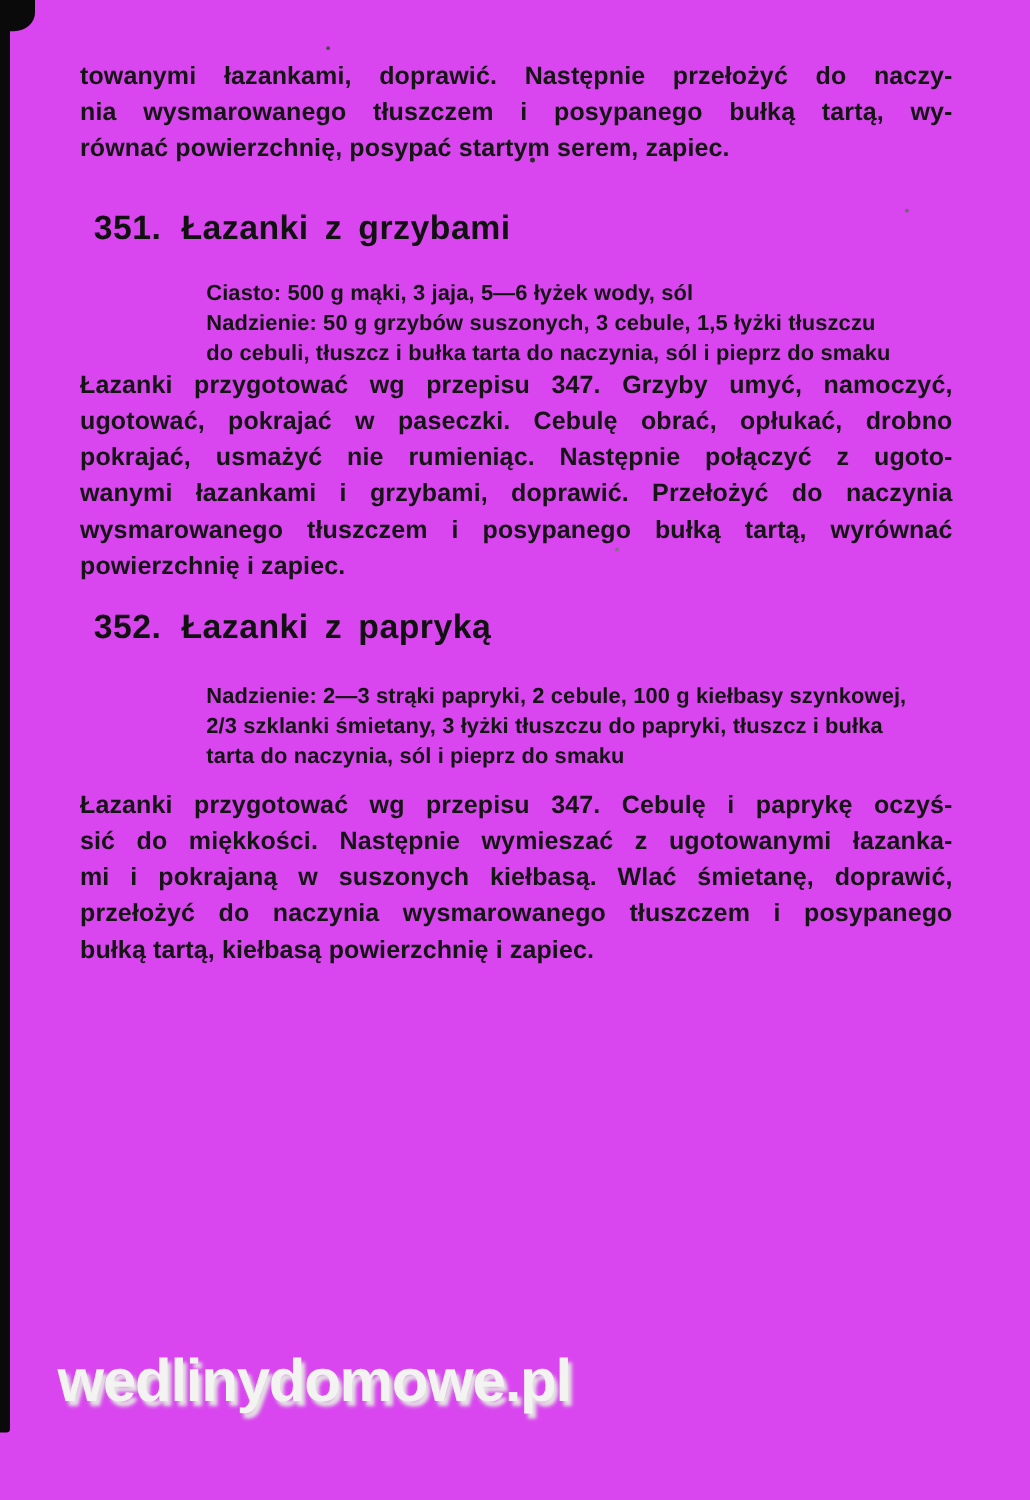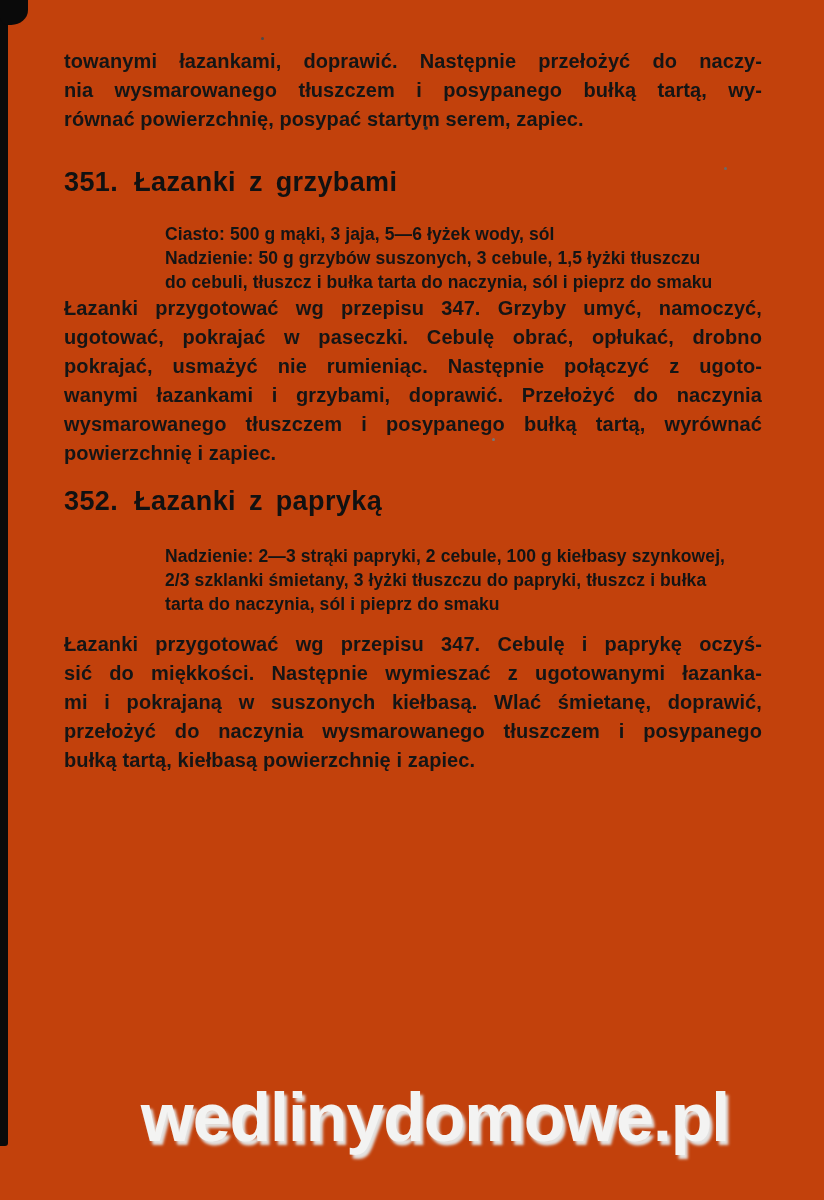--- a/index.html
+++ b/index.html
@@ -2,21 +2,21 @@
 <html><head>
 <meta charset="utf-8">
 <style>
   html, body { margin: 0; padding: 0; }
   body { background: #e8e8e8; font-family: "Liberation Sans", "DejaVu Sans", sans-serif; }
 
   .page {
     position: relative;
     width: 824px;
     height: 1200px;
-    background: #c2410c;
+    background: #d946ef;
     overflow: hidden;
     color: #161616;
   }
 
   
   .textcol {
     position: absolute;
     left: 64px;
     width: 698px;
   }
@@ -31,21 +31,21 @@
   .jline { text-align: justify; text-align-last: justify; }
   .jline.last { text-align: justify; text-align-last: left; }
 
   .heading {
     font-size: 27px;
     font-weight: 700;
     letter-spacing: 0.4px;
     color: #111;
     white-space: nowrap;
   }
-  .heading .num { margin-right: 16px; }
+  .heading .num { margin-right: 16px; margin-left: 11px; }
   .heading .ttl { word-spacing: 5px; }
 
   .ingredients {
     position: absolute;
     left: 165px;
     width: 600px;
     font-size: 17.5px;
     font-weight: 700;
     line-height: 24px;
     letter-spacing: 0.1px;
@@ -54,22 +54,22 @@
   .ingredients .lbl { font-weight: 700; }
 
   
   .watermark {
     position: absolute;
     left: 0;
     top: 1078px;
     width: 100%;
     padding-left: 46px;
     box-sizing: border-box;
-    text-align: center;
-    font-size: 68px;
+    text-align: left;
+    font-size: 48px;
     font-weight: 700;
     letter-spacing: -1px;
     color: #f3f3f2;
     text-shadow: 3px 4px 3px #e3e3e2;
     user-select: none;
     white-space: nowrap;
   }
 
   
   .scan-bar-left {

